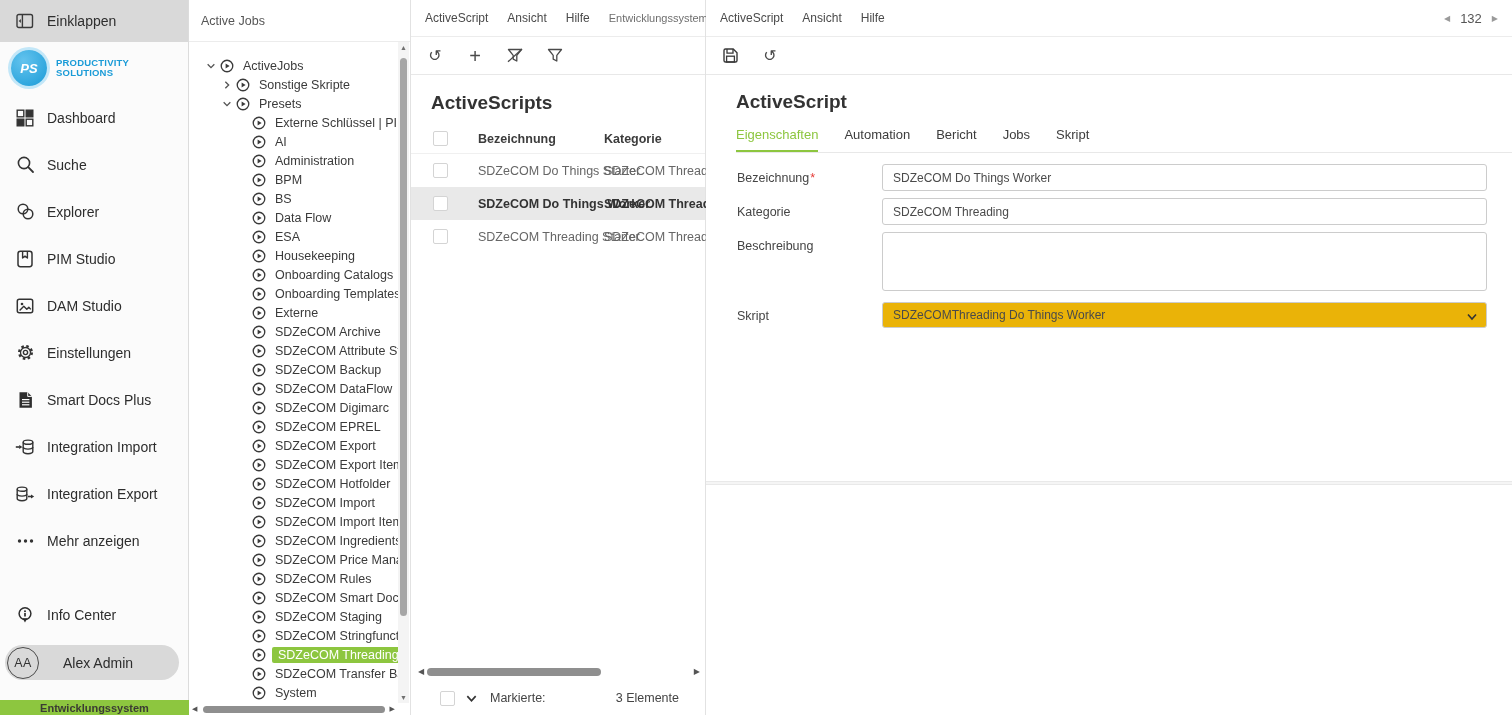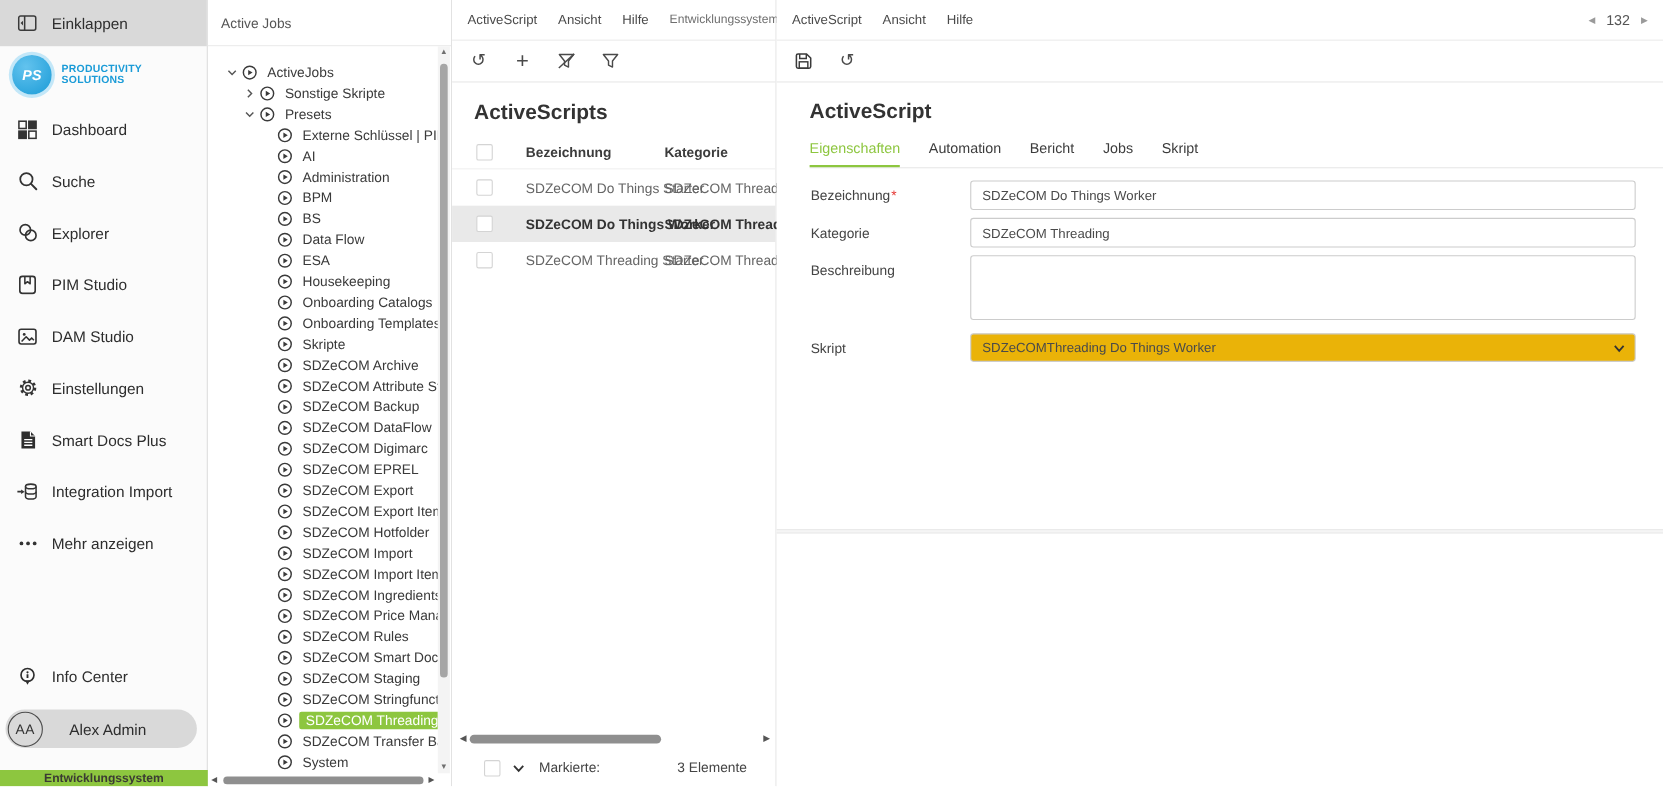--- a/index.html
+++ b/index.html
@@ -189,20 +189,34 @@
                 <path d="M8.2 9 c0 1.2 2.1 2.1 4.8 2.1 s4.8 -.9 4.8 -2.1"></path>
               </g>
               <line x1="0.8" y1="9" x2="4.6" y2="9" stroke="#333" stroke-width="1.6"></line>
               <path d="M4.2 6.9 L7.4 9 L4.2 11.1 Z" fill="#333"></path>
             </svg>
           </span>
       <span>Integration Import</span>
         </div>
         <div class="nav-item">
       <span class="nav-icon">
+            <svg width="20" height="18" viewBox="0 0 20 18">
+              <g fill="none" stroke="#333" stroke-width="1.4">
+                <ellipse cx="7" cy="4.2" rx="4.8" ry="2.1"></ellipse>
+                <path d="M2.2 4.2 V13.6 c0 1.2 2.1 2.1 4.8 2.1 s4.8 -.9 4.8 -2.1 V4.2"></path>
+                <path d="M2.2 9 c0 1.2 2.1 2.1 4.8 2.1 s4.8 -.9 4.8 -2.1"></path>
+              </g>
+              <line x1="13" y1="11.5" x2="16.4" y2="11.5" stroke="#333" stroke-width="1.6"></line>
+              <path d="M16 9.4 L19.2 11.5 L16 13.6 Z" fill="#333"></path>
+            </svg>
+          </span>
+      <span>Integration Export</span>
+        </div>
+        <div class="nav-item">
+      <span class="nav-icon">
             <svg width="19" height="18" viewBox="0 0 19 18">
               <circle cx="3.5" cy="9" r="1.7" fill="#333"></circle>
               <circle cx="9.5" cy="9" r="1.7" fill="#333"></circle>
               <circle cx="15.5" cy="9" r="1.7" fill="#333"></circle>
             </svg>
           </span>
       <span>Mehr anzeigen</span>
         </div>
       </div>
     <div id="info-item">
@@ -371,21 +385,21 @@
       <span class="tree-label">Onboarding Templates</span>
         </div>
         <div class="tree-item" style="padding-left:46px">
       <span class="tw"></span>
           <span class="tp">
             <svg width="14" height="14" viewBox="0 0 16 16">
               <circle cx="8" cy="8" r="6.6" fill="none" stroke="#3a3a3a" stroke-width="1.5"></circle>
               <path d="M6.4 5.2 L11 8 L6.4 10.8 Z" fill="#3a3a3a"></path>
             </svg>
           </span>
-      <span class="tree-label">Skripte</span>
+      <span class="tree-label">Externe</span>
         </div>
         <div class="tree-item" style="padding-left:46px">
       <span class="tw"></span>
           <span class="tp">
             <svg width="14" height="14" viewBox="0 0 16 16">
               <circle cx="8" cy="8" r="6.6" fill="none" stroke="#3a3a3a" stroke-width="1.5"></circle>
               <path d="M6.4 5.2 L11 8 L6.4 10.8 Z" fill="#3a3a3a"></path>
             </svg>
           </span>
       <span class="tree-label">SDZeCOM Archive</span>

